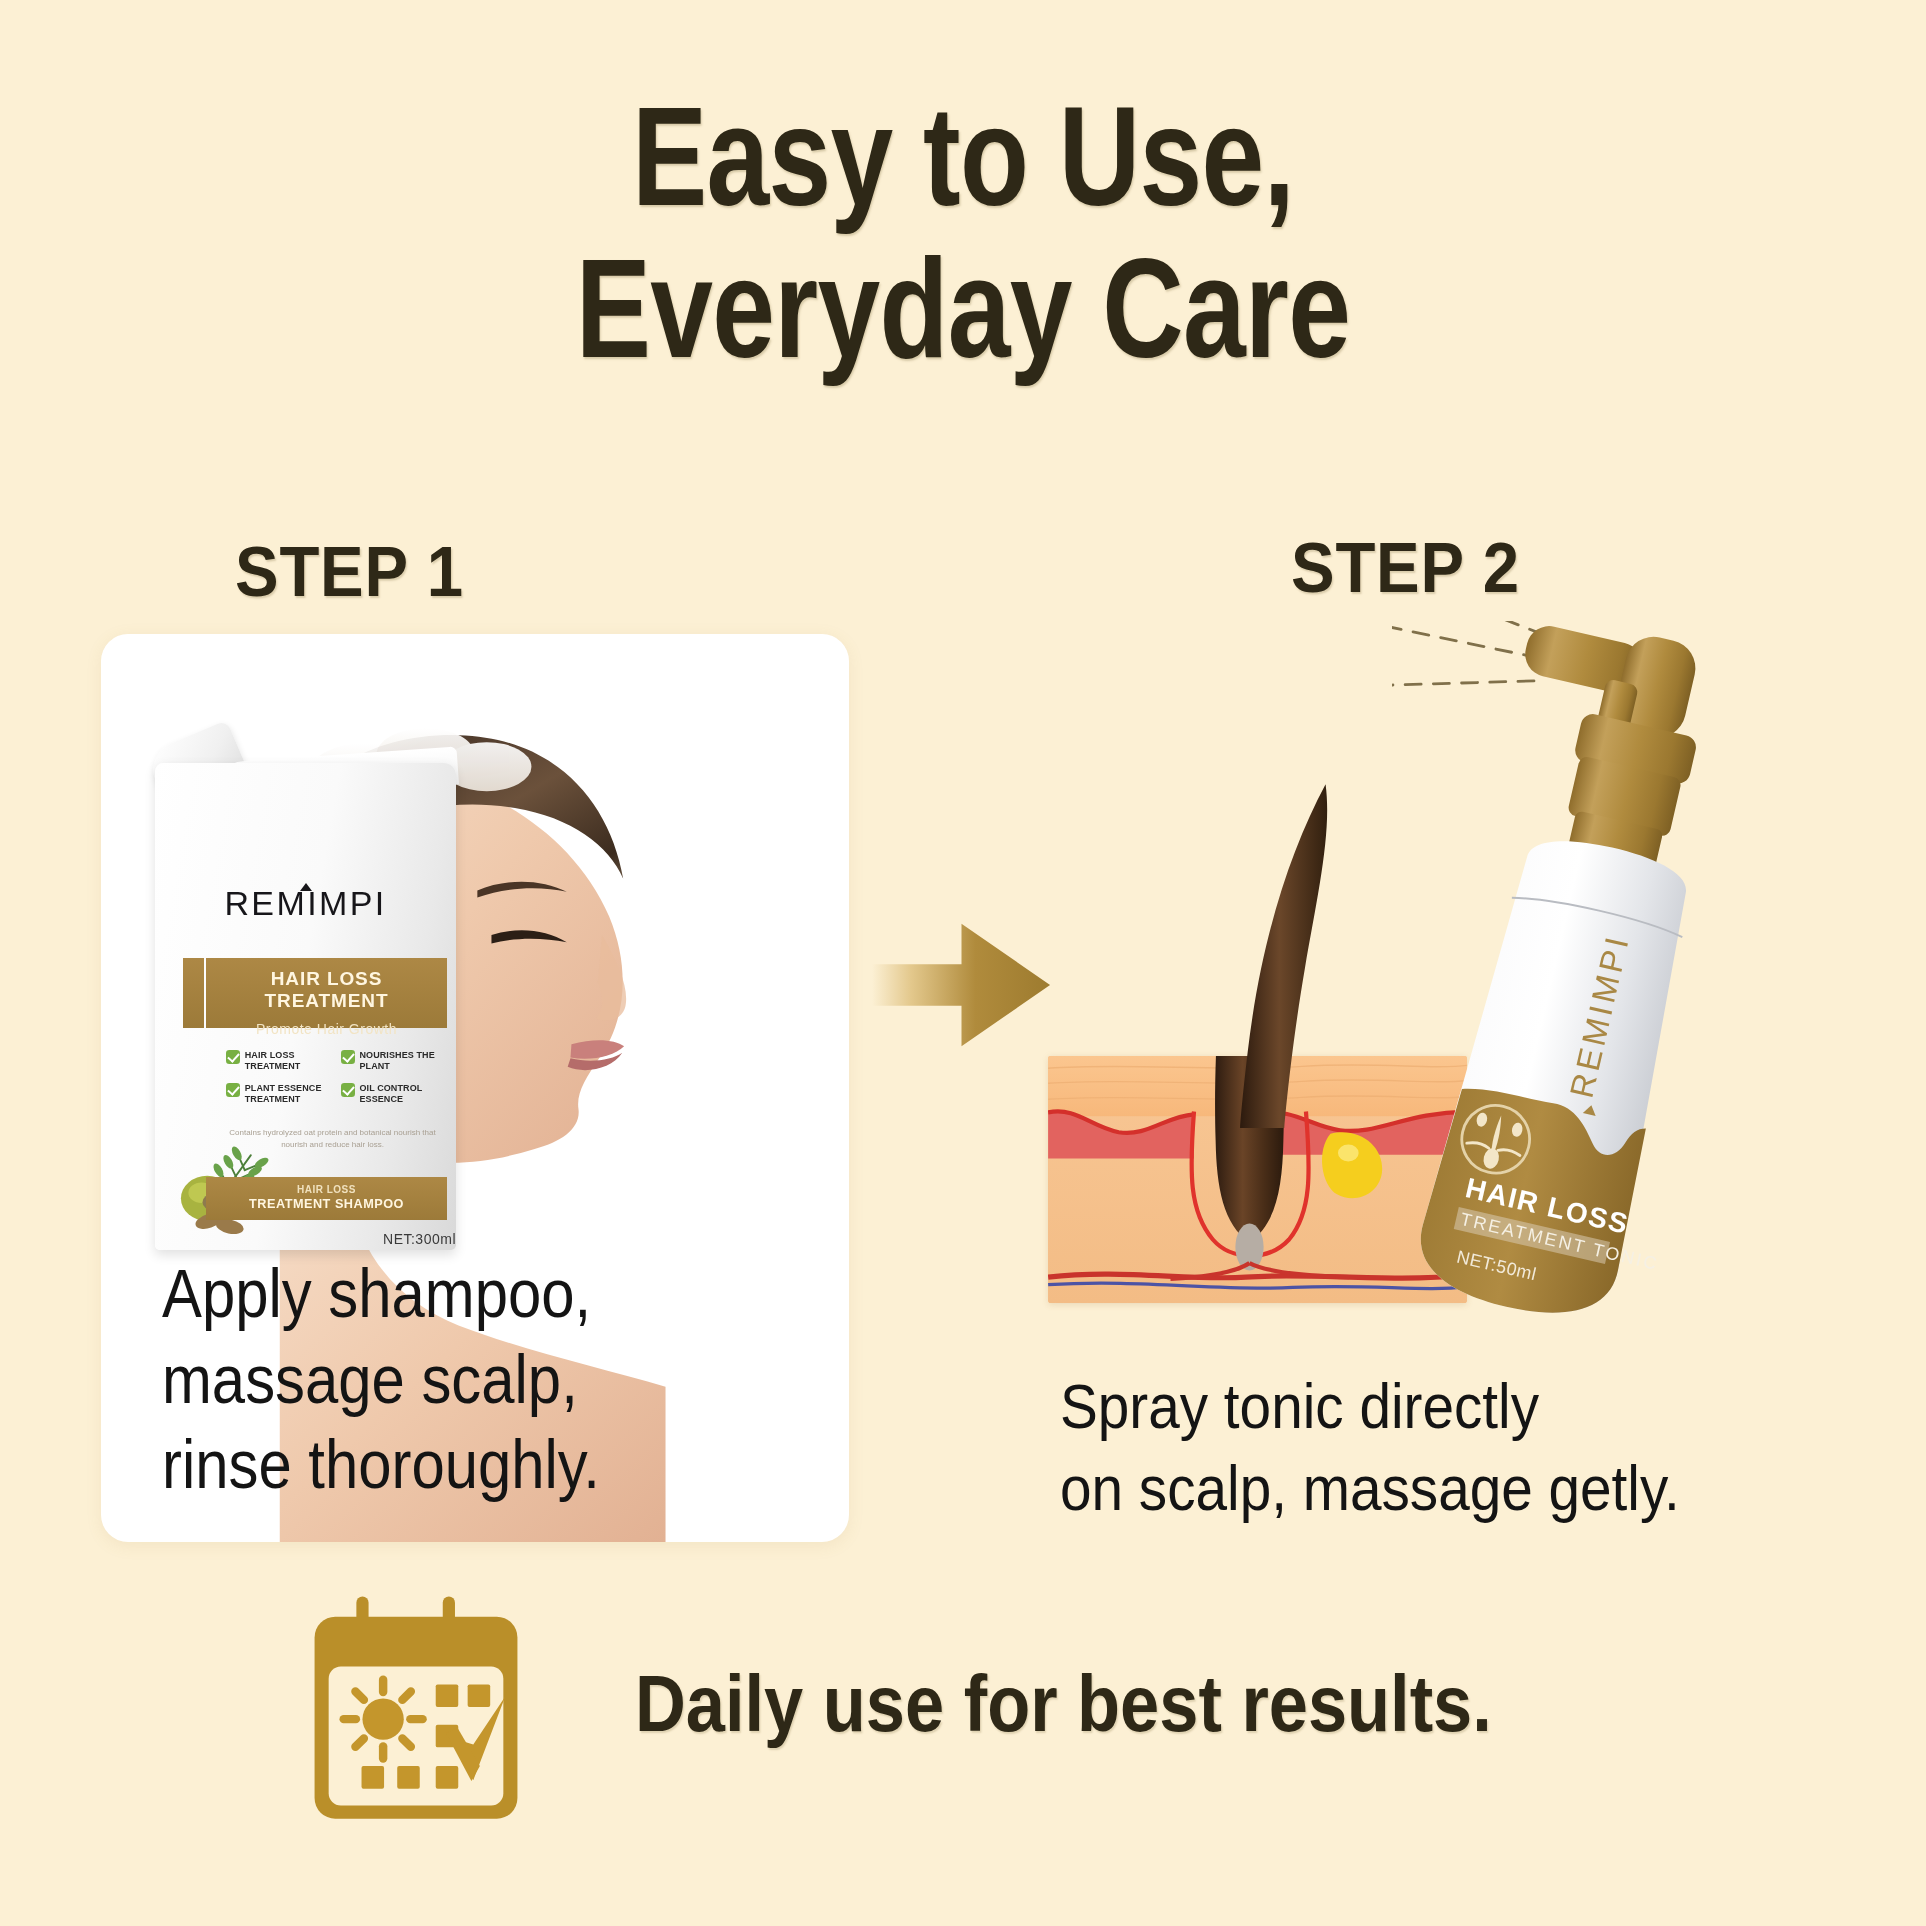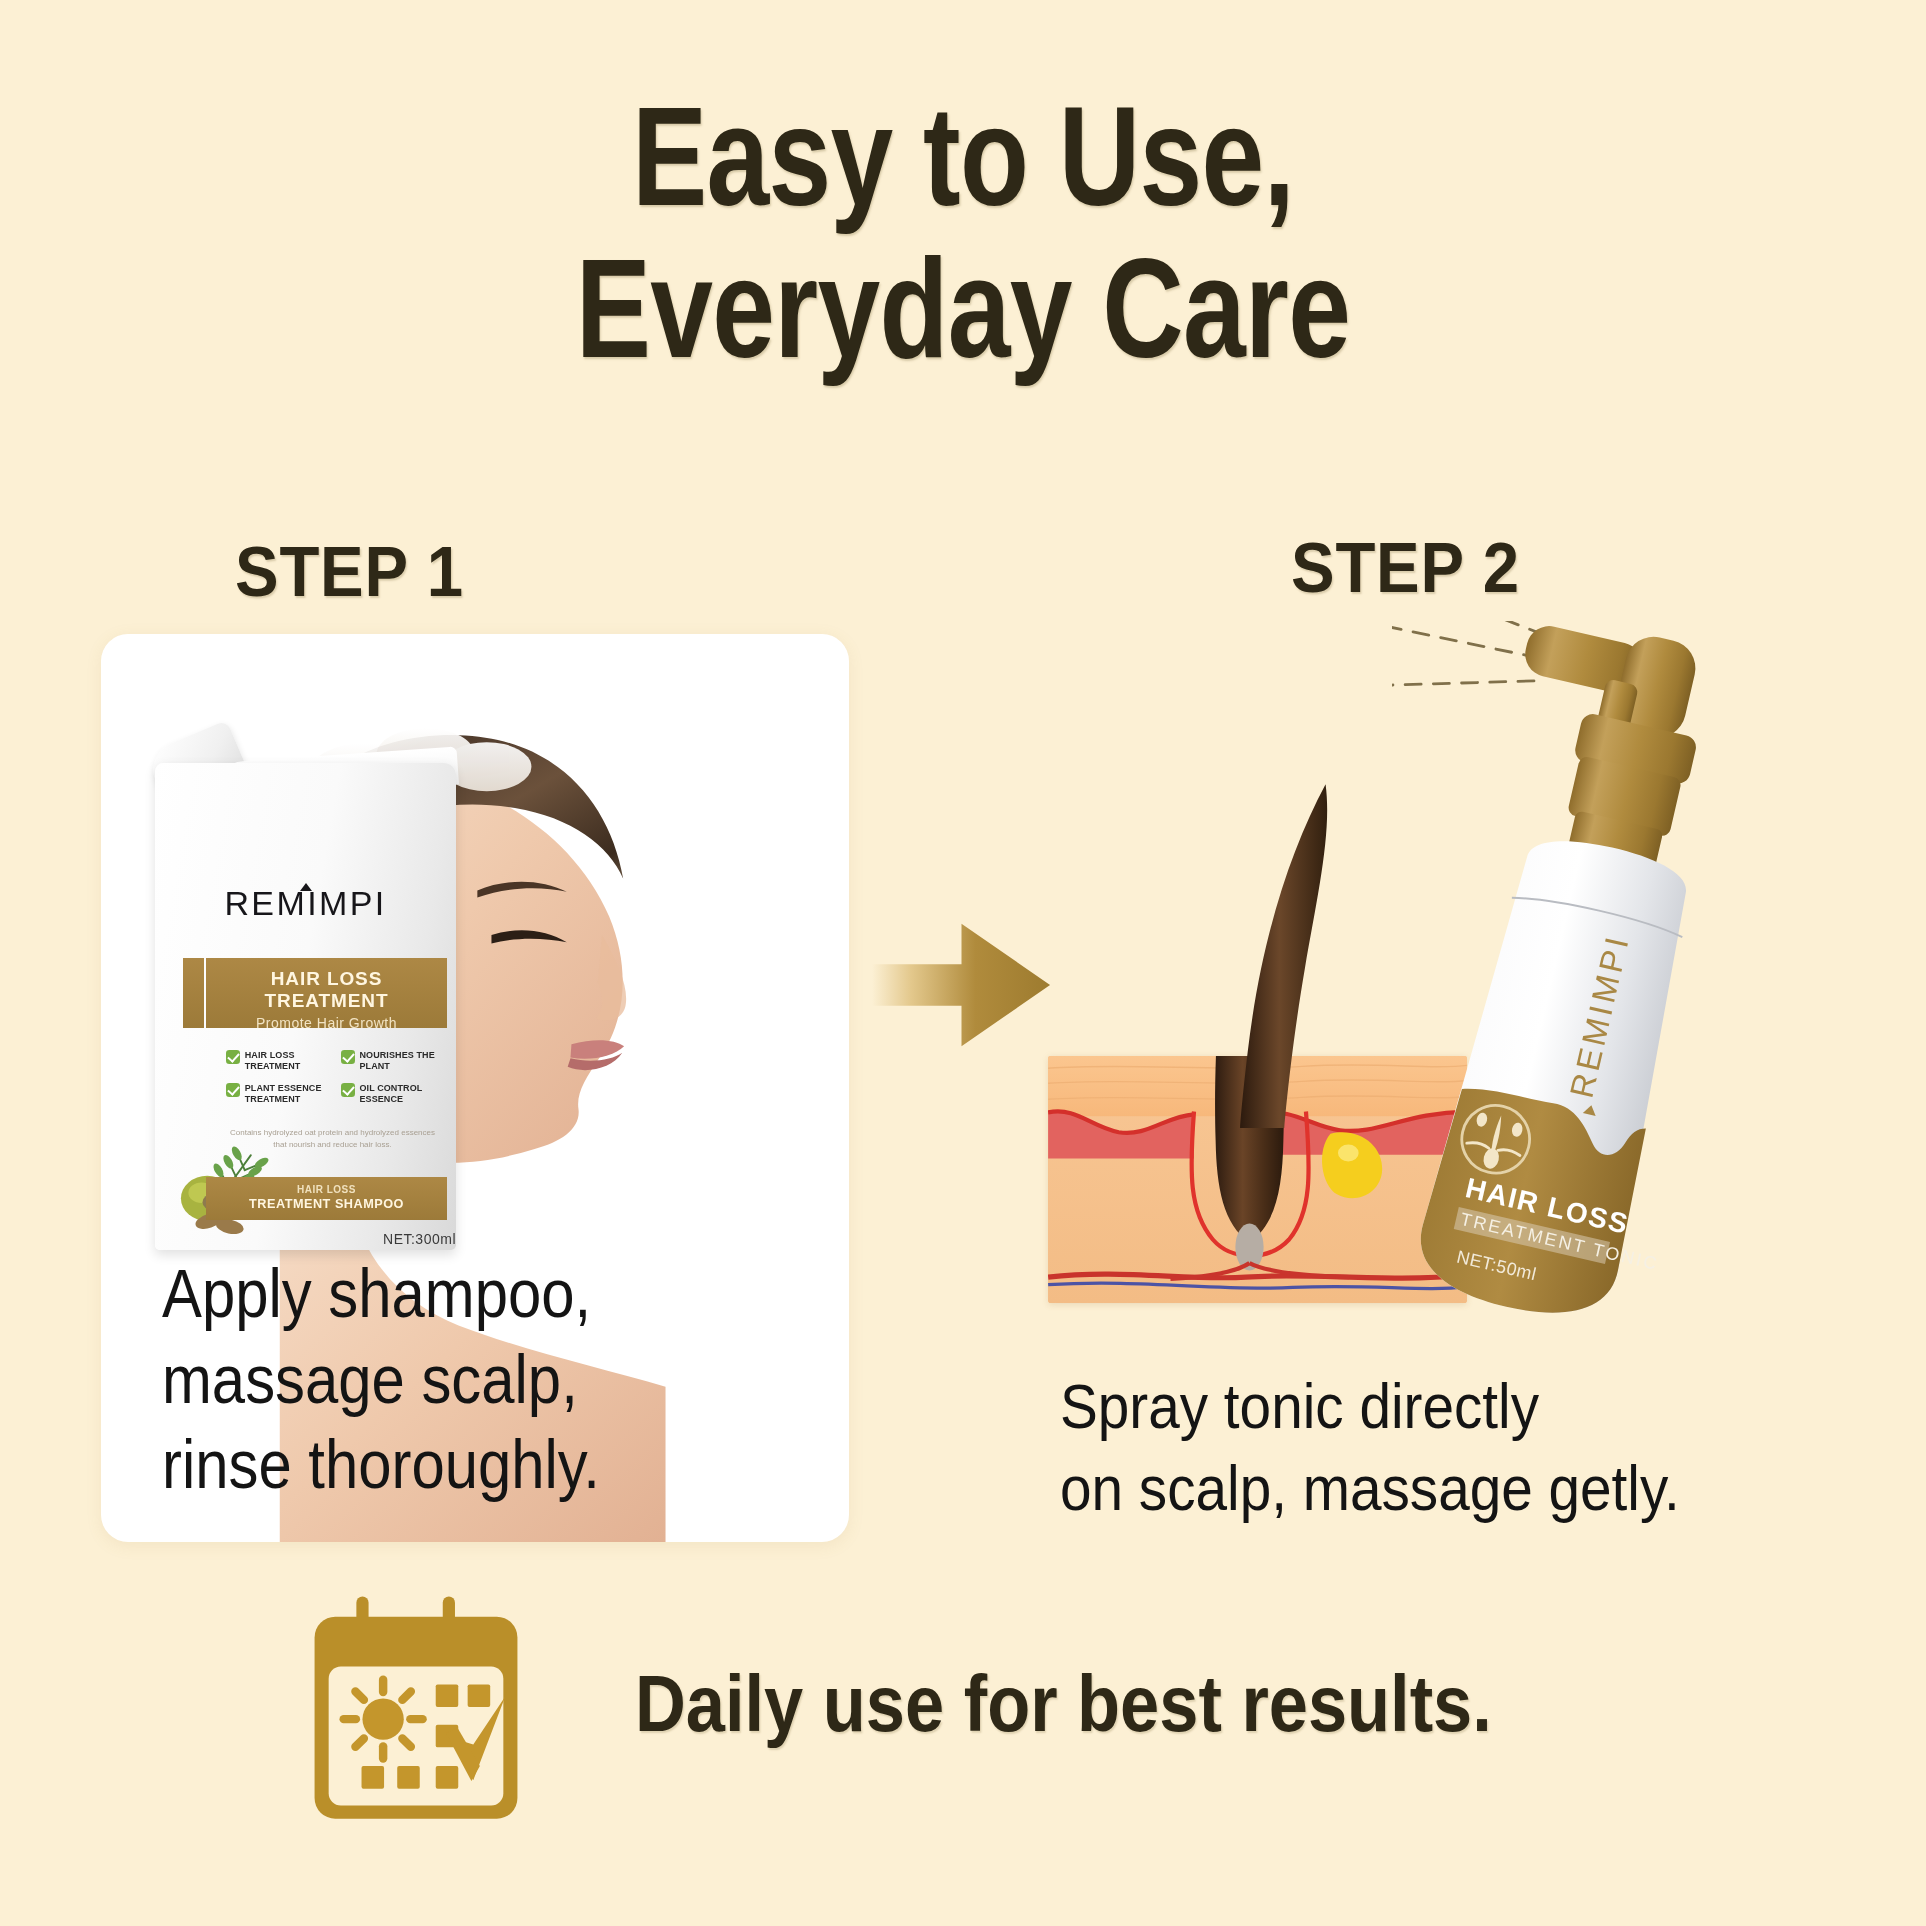--- a/index.html
+++ b/index.html
@@ -92,21 +92,21 @@
   }
   #pouch-goldbar{
     position:absolute; left:51px; top:195px; width:241px; height:70px;
     background:linear-gradient(180deg,#AD8845 0%,#9C7A39 100%);
     padding-top:10.3px; text-align:center;
   }
   #pouch-goldbar .t1{
     display:block; color:#FFF6E0; font-weight:bold; font-size:19px; letter-spacing:0.9px;
   }
   #pouch-goldbar .t2{
-    display:block; margin-top:3px; color:#F2E4C4; font-size:14px; letter-spacing:0.5px;
+    display:block; margin-top:9px; color:#F2E4C4; font-size:14px; letter-spacing:0.5px;
   }
   #pouch-leftbar{
     position:absolute; left:28px; top:195px; width:21px; height:70px;
     background:linear-gradient(180deg,#AD8845 0%,#9C7A39 100%);
   }
   #pouch-feats{
     position:absolute; left:71px; top:287px; width:221px;
     display:grid; grid-template-columns:1fr 1fr; gap:10.3px 8.5px;
   }
   .feat{ display:flex; align-items:flex-start; gap:4.7px; }
@@ -274,21 +274,21 @@
         <div class="feat">
           <span class="chk"></span>
           <span class="ft">PLANT ESSENCE TREATMENT</span>
         </div>
         <div class="feat">
           <span class="chk"></span>
           <span class="ft">OIL CONTROL ESSENCE</span>
         </div>
       </div>
 
-      <div id="pouch-desc">Contains hydrolyzed oat protein and hydrolyzed essences that nourish and reduce hair loss.</div>
+      <div id="pouch-desc">Contains hydrolyzed oat protein and botanical nourish that nourish and reduce hair loss.</div>
 
       <div id="pouch-botanical">
         <svg width="108" height="108" viewBox="0 0 230 230">
           <g stroke="#4C7F3A" stroke-width="4" fill="none" stroke-linecap="round">
             <path d="M120 150 L185 60"></path>
               <path d="M140 130 L120 96"></path>
               <path d="M140 130 L176 112"></path>
             <path d="M156 112 L140 78"></path>
               <path d="M156 112 L192 96"></path>
             <path d="M172 92 L158 60"></path>

